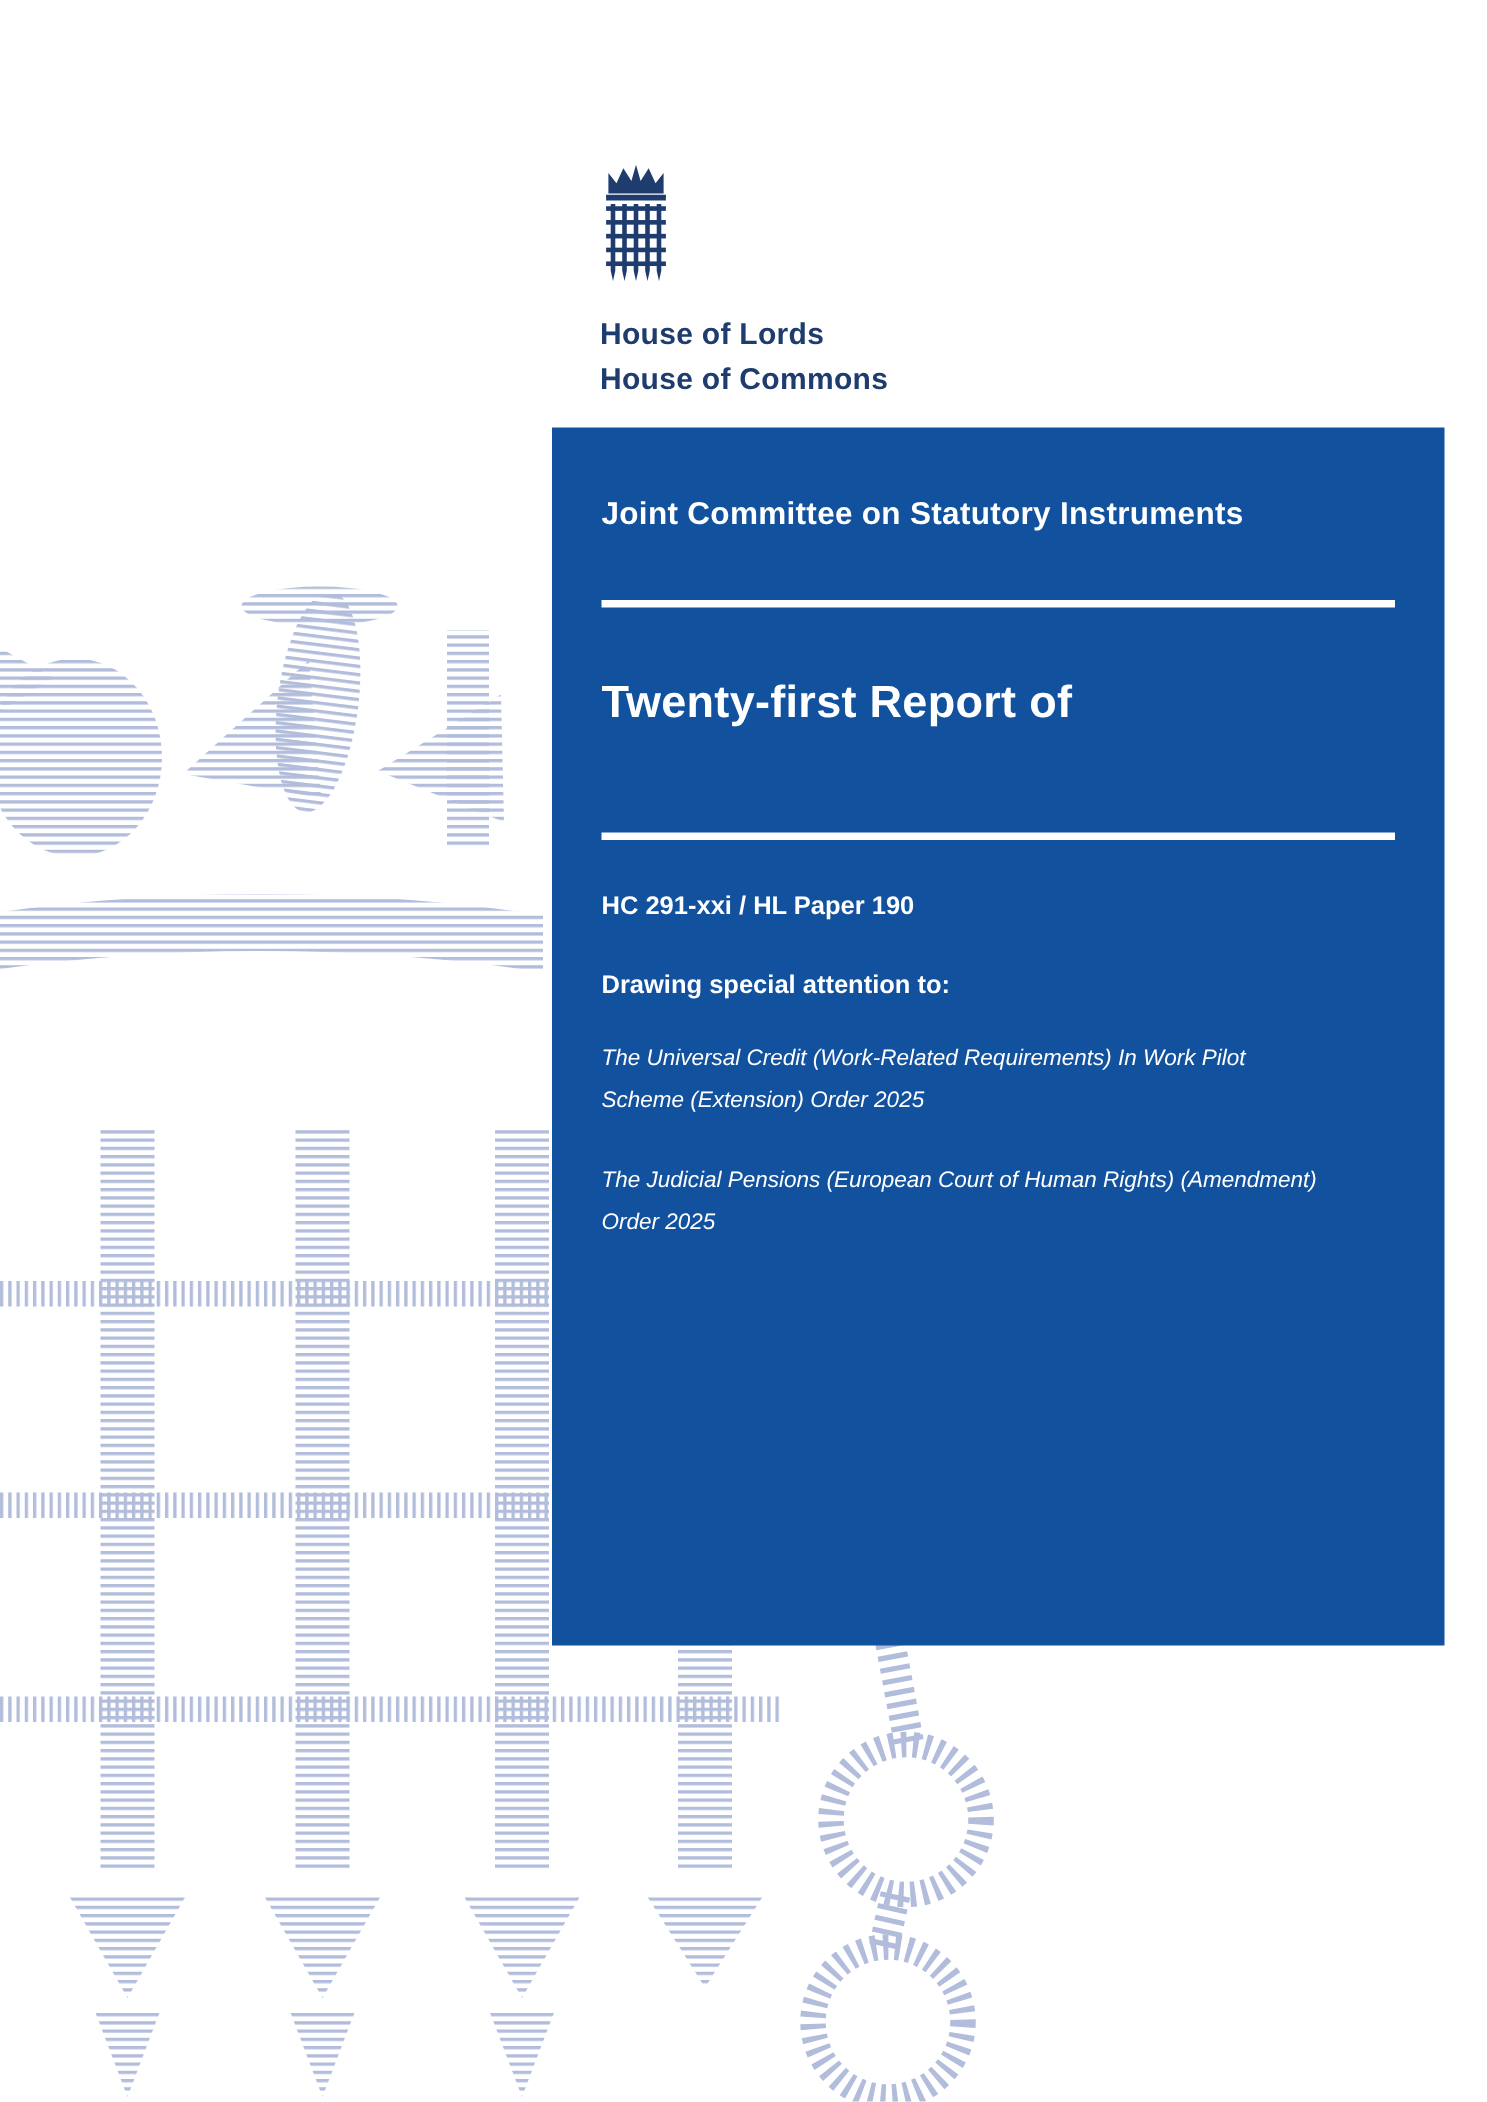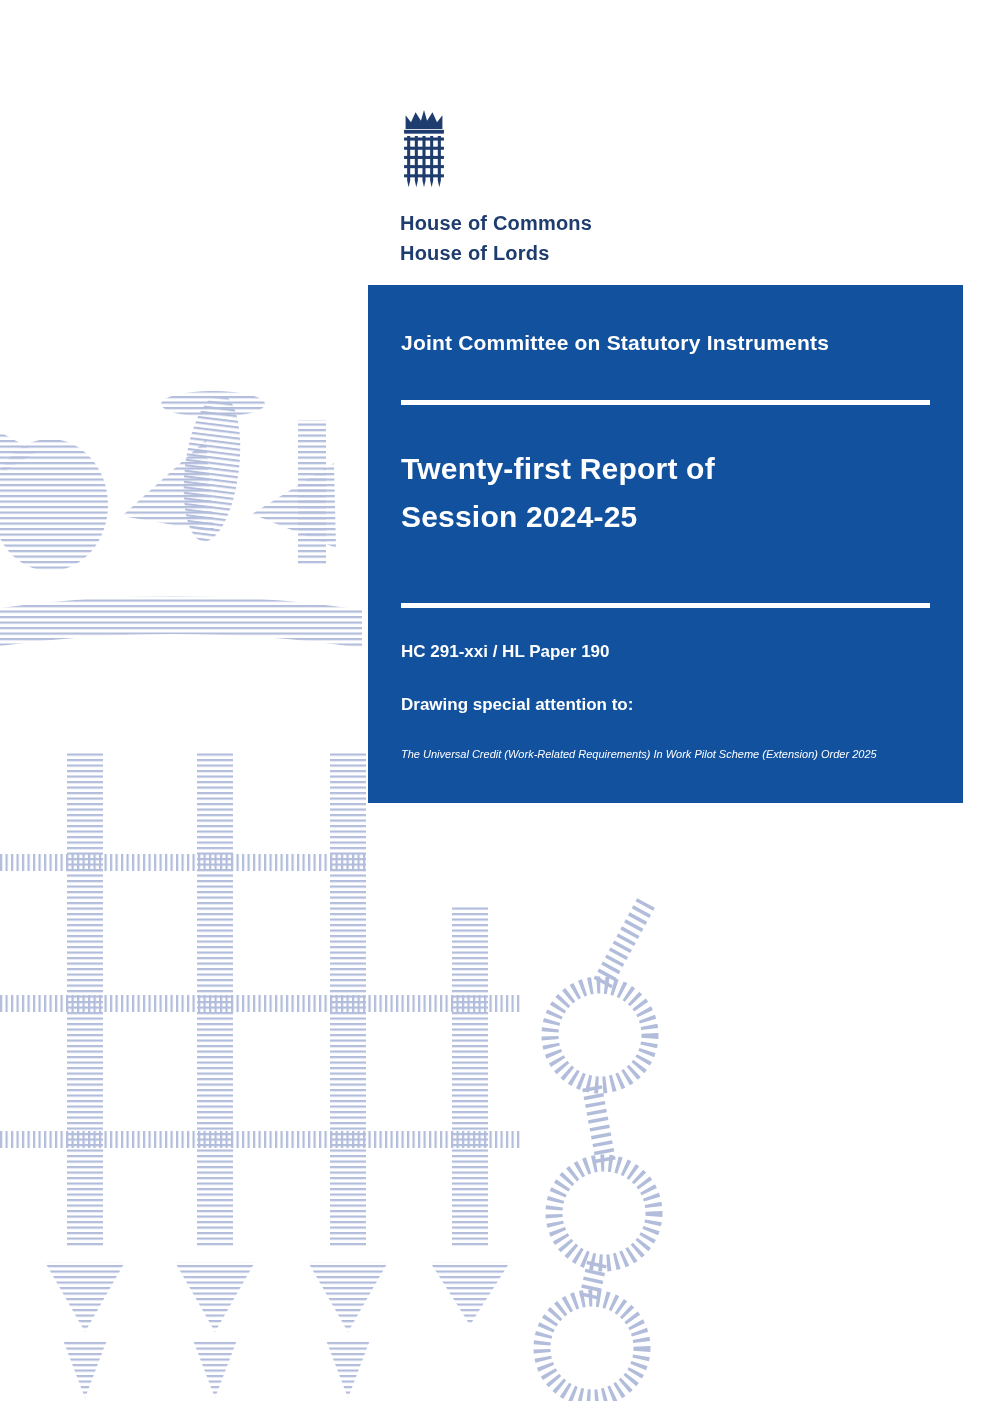--- a/index.html
+++ b/index.html
@@ -13,32 +13,32 @@
   body{
     width:991px;height:1401px;position:relative;background:#ffffff;
     font-family:"Liberation Sans","DejaVu Sans",sans-serif;
     overflow:hidden;
   }
   .bg-art{position:absolute;left:0;top:0;width:991px;height:1401px;z-index:0;}
   .masthead{position:absolute;left:400px;top:106px;z-index:2;}
   .logo{display:block;width:46px;height:86px;margin:0 0 16px 1px;}
   .house-line{color:var(--navy);font-weight:700;font-size:20px;line-height:30px;letter-spacing:.2px;}
   .panel{
-    position:absolute;left:368px;top:285px;width:595px;height:518px;
+    position:absolute;left:368px;top:285px;width:595px;height:812px;
     background:var(--panel-blue);color:#fff;z-index:1;padding:0 33px;
   }
   .committee{font-size:21px;font-weight:700;margin:46px 0 0;letter-spacing:.2px;}
   .rule{height:5px;background:var(--rule-white);border:0;margin:0;}
   .rule-top{margin-top:45px;}
   .rule-mid{margin-top:62px;}
   .title{margin:40px 0 0;font-size:30px;line-height:48px;font-weight:700;letter-spacing:.2px;}
   .title-line{display:block;}
   .paper-ref{font-size:17px;font-weight:700;margin:34px 0 0;}
   .attention{font-size:17px;font-weight:700;margin:33px 0 16px;}
-  .instrument{font-size:11px;font-style:italic;line-height:28px;margin:25px 0 0;max-width:480px;}
+  .instrument{font-size:15px;font-style:italic;line-height:28px;margin:25px 0 0;max-width:480px;}
 </style>
 </head>
 <body>
 
 <div class="page">
 
   <svg class="bg-art" viewBox="0 0 991 1401" xmlns="http://www.w3.org/2000/svg" aria-hidden="true">
     <defs>
       <pattern id="hlines" width="7" height="5.5" patternUnits="userSpaceOnUse">
         <rect width="7" height="2.2" style="fill:var(--watermark)"></rect>
@@ -102,38 +102,37 @@
         <rect x="4" y="61" width="52" height="4"></rect>
         <rect x="4" y="73" width="52" height="4"></rect>
         <rect x="4" y="85" width="52" height="4"></rect>
         <path d="M8 35 h4 v58 l-2 9 l-2 -9 Z"></path>
         <path d="M18 35 h4 v58 l-2 9 l-2 -9 Z"></path>
         <path d="M28 35 h4 v58 l-2 9 l-2 -9 Z"></path>
         <path d="M38 35 h4 v58 l-2 9 l-2 -9 Z"></path>
         <path d="M48 35 h4 v58 l-2 9 l-2 -9 Z"></path>
       </g>
     </svg>
+    <div class="house-line">House of Lords</div>
     <div class="house-line">House of Commons</div>
-    <div class="house-line">House of Lords</div>
   </header>
 
   <section class="panel">
     <h2 class="committee">Joint Committee on Statutory Instruments</h2>
 
     <hr class="rule rule-top">
 
     <h1 class="title">
       <span class="title-line">Twenty-first Report of</span>
-      <span class="title-line">Session 2024-25</span>
     </h1>
 
     <hr class="rule rule-mid">
 
     <p class="paper-ref">HC 291-xxi / HL Paper 190</p>
 
     <p class="attention">Drawing special attention to:</p>
 
     <p class="instrument">The Universal Credit (Work-Related Requirements) In Work Pilot Scheme (Extension) Order 2025</p>
 
-    <p class="instrument">The Judicial Pensions (European Court of Human Rights) (Amendment) Order 2019</p>
+    <p class="instrument">The Judicial Pensions (European Court of Human Rights) (Amendment) Order 2025</p>
   </section>
 
 </div>
 
 </body></html>

